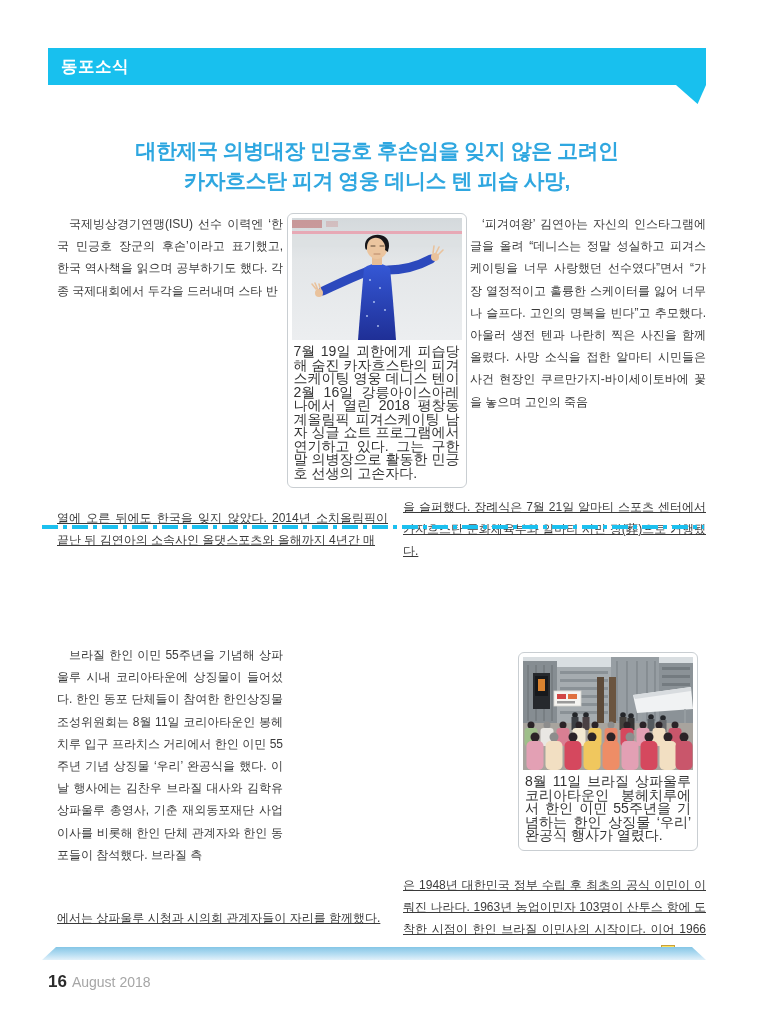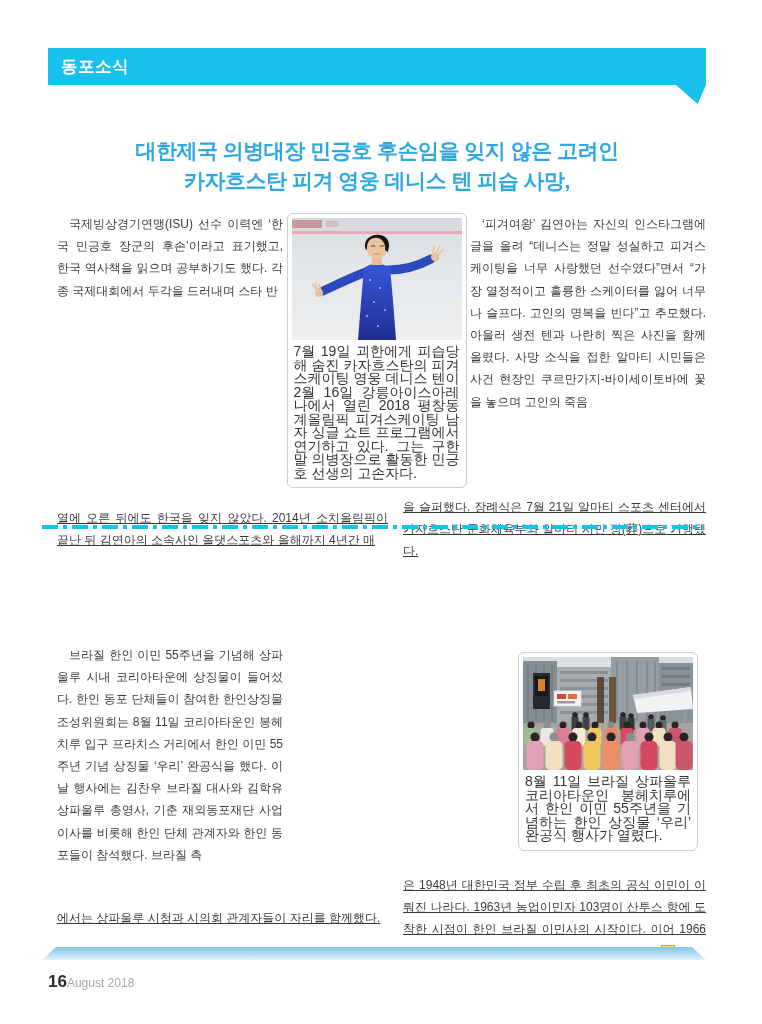--- a/index.html
+++ b/index.html
@@ -32,21 +32,21 @@
   
   .divider { position:absolute; left:42px; top:525px; width:662px; height:4px;
     background:repeating-linear-gradient(90deg,#1cc0ef 0 16px,transparent 16px 21px,#1cc0ef 21px 25px,transparent 25px 30px); }
   
   .ribbon { position:absolute; left:42px; top:947px; width:664px; height:13px;
     background:linear-gradient(180deg,#85c6e6 0%,#b5ddf2 55%,#e2f1fa 100%);
     clip-path:polygon(14px 0,calc(100% - 14px) 0,100% 100%,0 100%); }
   
   .footer { position:absolute; left:48px; top:972px; }
   .page-num { font-size:17px; font-weight:bold; color:#2b2b2b; }
-  .issue { font-size:12px; color:#a6a6a6; }
+  .issue { font-size:14px; color:#a6a6a6; margin-left:5px; }
   
   .endmark { display:inline-block; font-size:8.5px; line-height:10px; padding:1px 2px; border:1px solid #c9a13a;
     background:#ffe25e; color:#2c3f85; font-weight:bold; margin-left:3px; vertical-align:1px; text-indent:0; }
 </style>
 </head>
 <body>
 
 <div class="page">
 
   <div class="header-bar">

